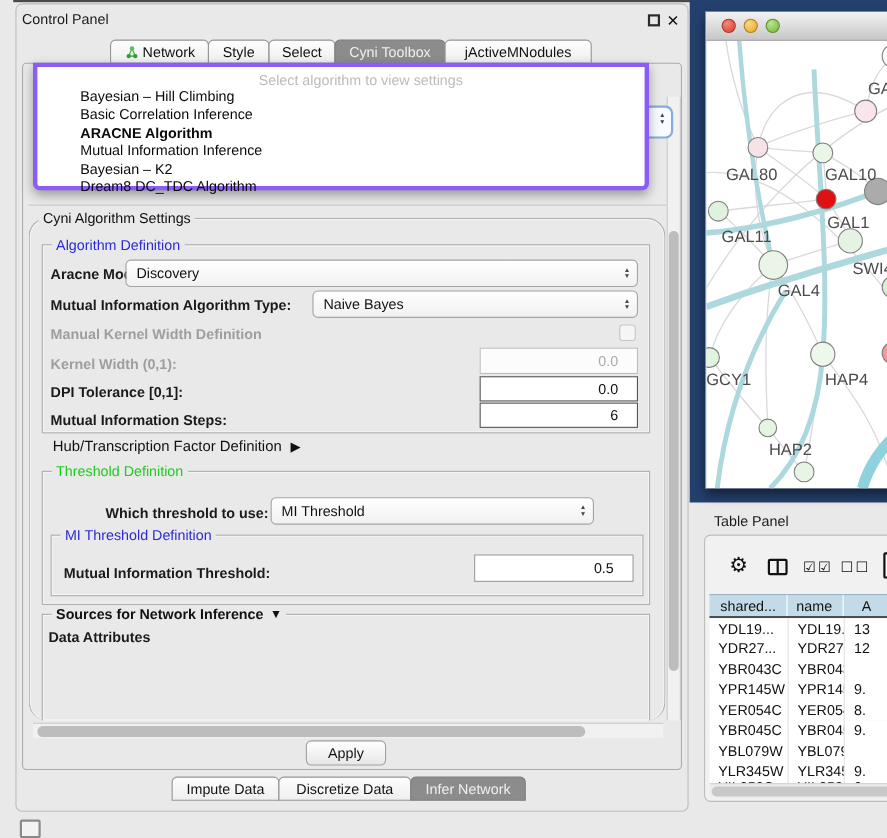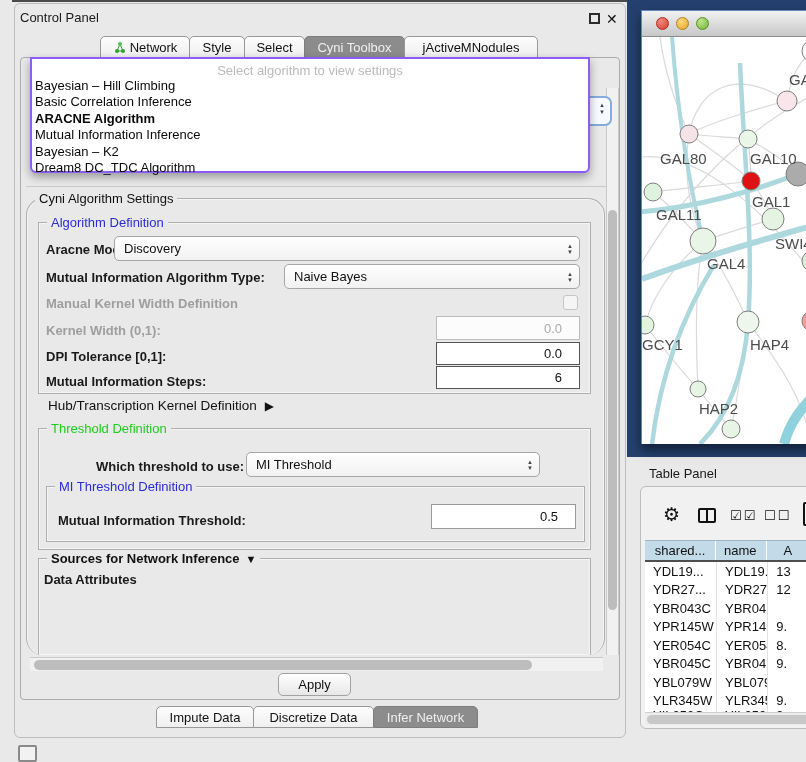--- a/index.html
+++ b/index.html
@@ -17,21 +17,21 @@
 
   .tab { height:22px; border:1px solid #989898; border-bottom:1px solid #989898;
     border-radius:5px 5px 0 0; background:linear-gradient(#FDFDFD,#EFEFEF);
     display:flex; align-items:center; justify-content:center; font-size:13px; color:#111; }
   .tab.sel { background:#8C8C8C; color:#EFEFEF; border-color:#7E7E7E; }
 
   #content-box { left:8px; top:57px; width:600px; height:643px; border:1px solid #ACACAC; border-radius:4px; background:#E9E9E9; }
 
   
   #algo-popup { left:18px; top:57px; width:560px; height:116px; background:#FFFFFF;
-    border:2px solid #8b5cf6; border-radius:0 0 6px 6px; box-shadow:0 4px 10px rgba(0,0,0,0.35); z-index:50; }
+    border:4px solid #8b5cf6; border-radius:0 0 6px 6px; box-shadow:0 4px 10px rgba(0,0,0,0.35); z-index:50;padding-left:36px; }
   #algo-popup .ph { text-align:center; color:#BBBBBB; font-size:13px; padding-top:4px; }
   .algo-item { font-size:13px; color:#0A0A0A; line-height:16.4px; padding-left:3px; white-space:nowrap; }
   .algo-item.bold { font-weight:bold; }
 
   #combo-fragment { left:552px; top:96px; width:48px; height:30px; border:2px solid #84ACDE;
     border-radius:7px; background:#F8FBFF; z-index:5; }
   #ghost-line { left:14px; top:186px; width:584px; height:1px; background:#C9C9C9; }
 
   .group { border:1px solid #AFAFAF; box-shadow:inset 0 0 0 1px #F5F5F5; }
   .group-label { position:absolute; top:-8px; background:#E9E9E9; padding:0 4px; font-size:13px; white-space:nowrap; }
@@ -180,21 +180,21 @@
   <div class="abs field" style="left:424px; top:342px; width:144px; height:23px;">
     <span>0.0</span>
   </div>
 
   <div class="abs lbl" style="left:34px; top:374px;">Mutual Information Steps:</div>
   <div class="abs field" style="left:424px; top:366px; width:144px; height:23px;">
     <span>6</span>
   </div>
 
   <div class="abs" style="left:36px; top:398px; font-size:13.5px; color:#111; display:flex; align-items:center; gap:8px;">
-    <span>Hub/Transcription Kernel Definition</span>
+    <span>Hub/Transcription Factor Definition</span>
     <span style="font-size:12px;">▶</span>
   </div>
 
   <div class="abs group" style="left:26px; top:428px; width:553px; height:122px;">
     <span class="group-label" style="left:8px; color:#1ECC1E;">Threshold Definition</span>
   </div>
   <div class="abs lbl" style="left:84px; top:459px;">Which threshold to use:</div>
   <div class="abs combo" style="left:234px; top:452px; width:294px; height:25px;">
     <span>MI Threshold</span>
     <span class="spin">▲<br>▼</span>

